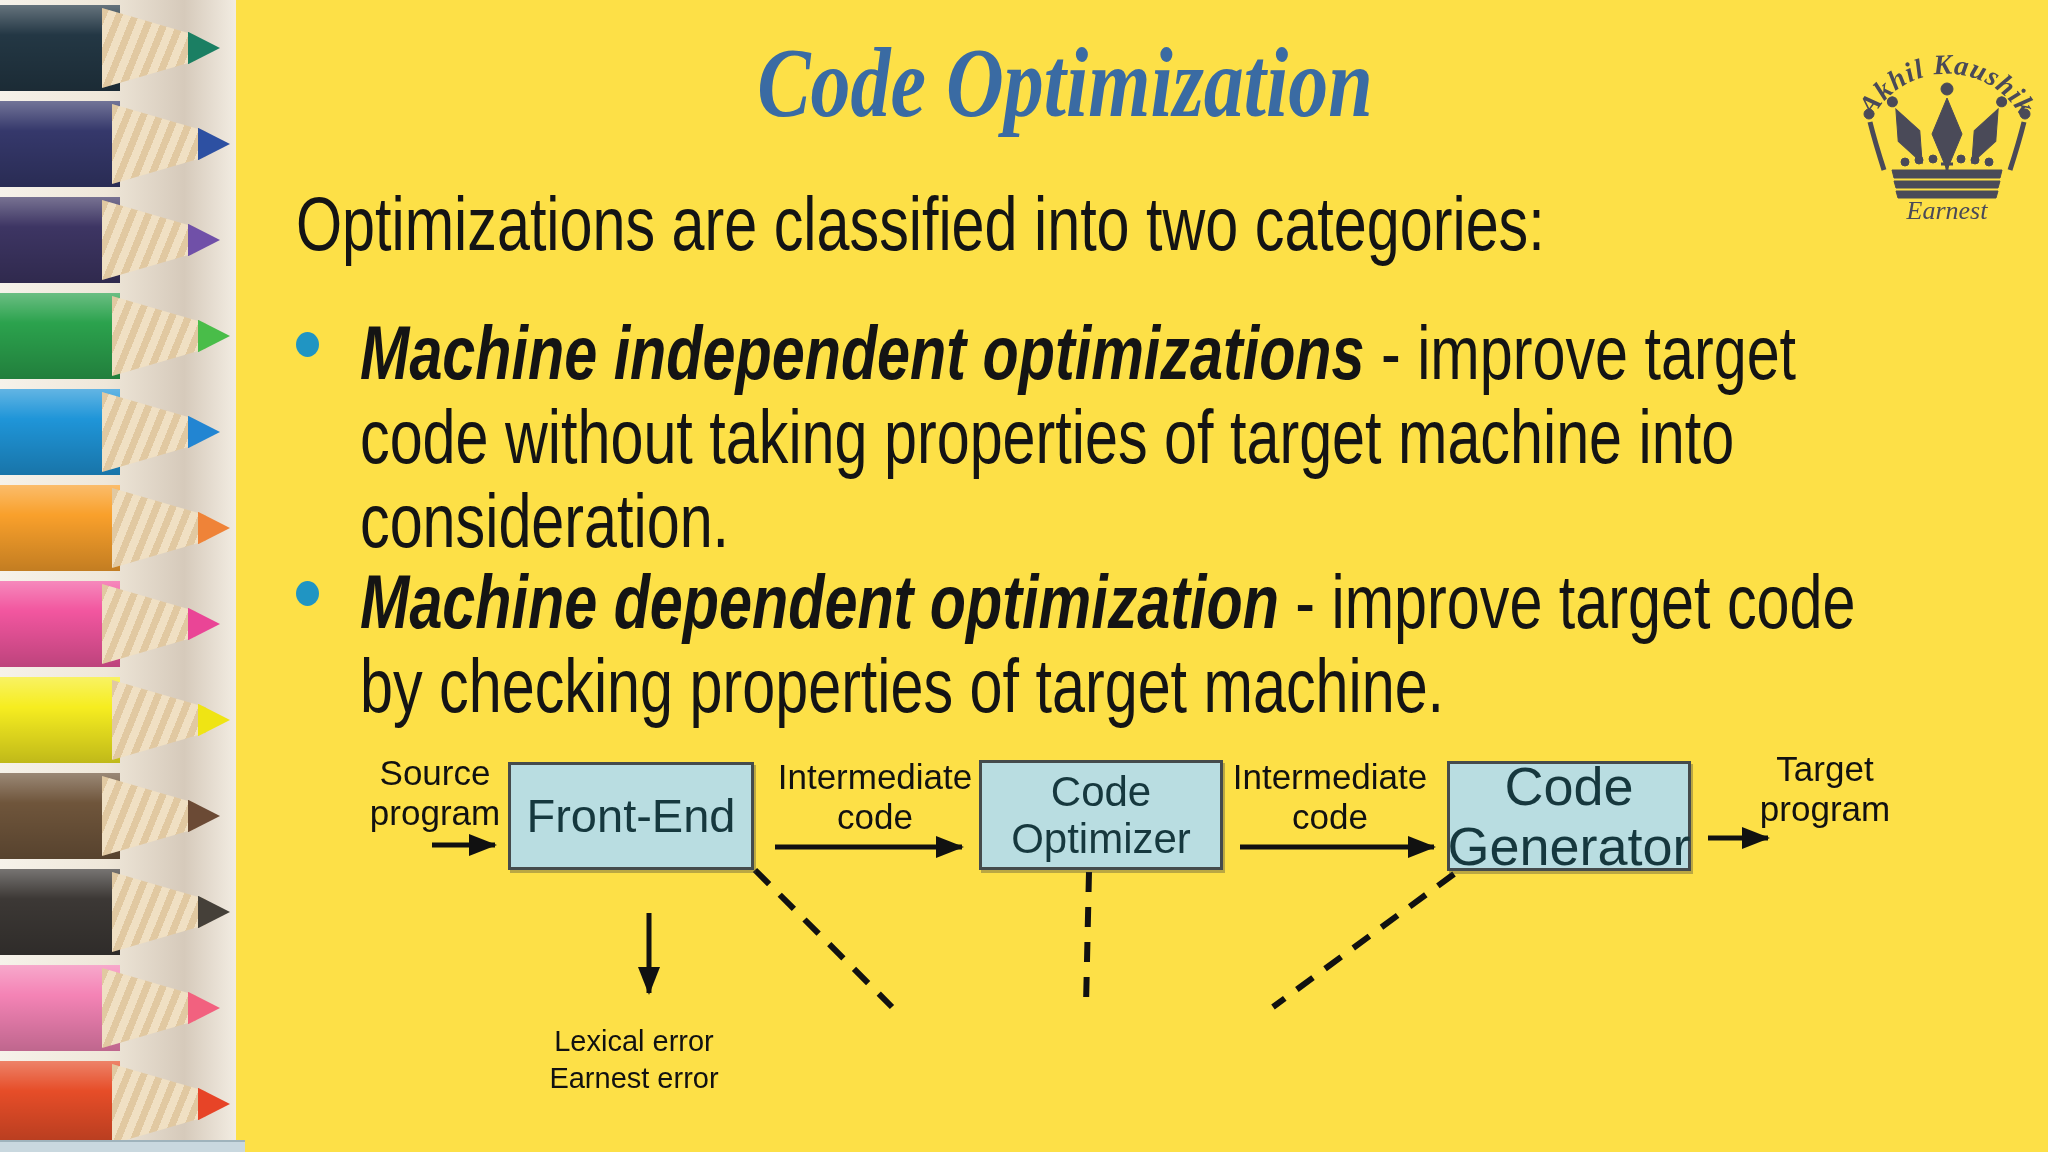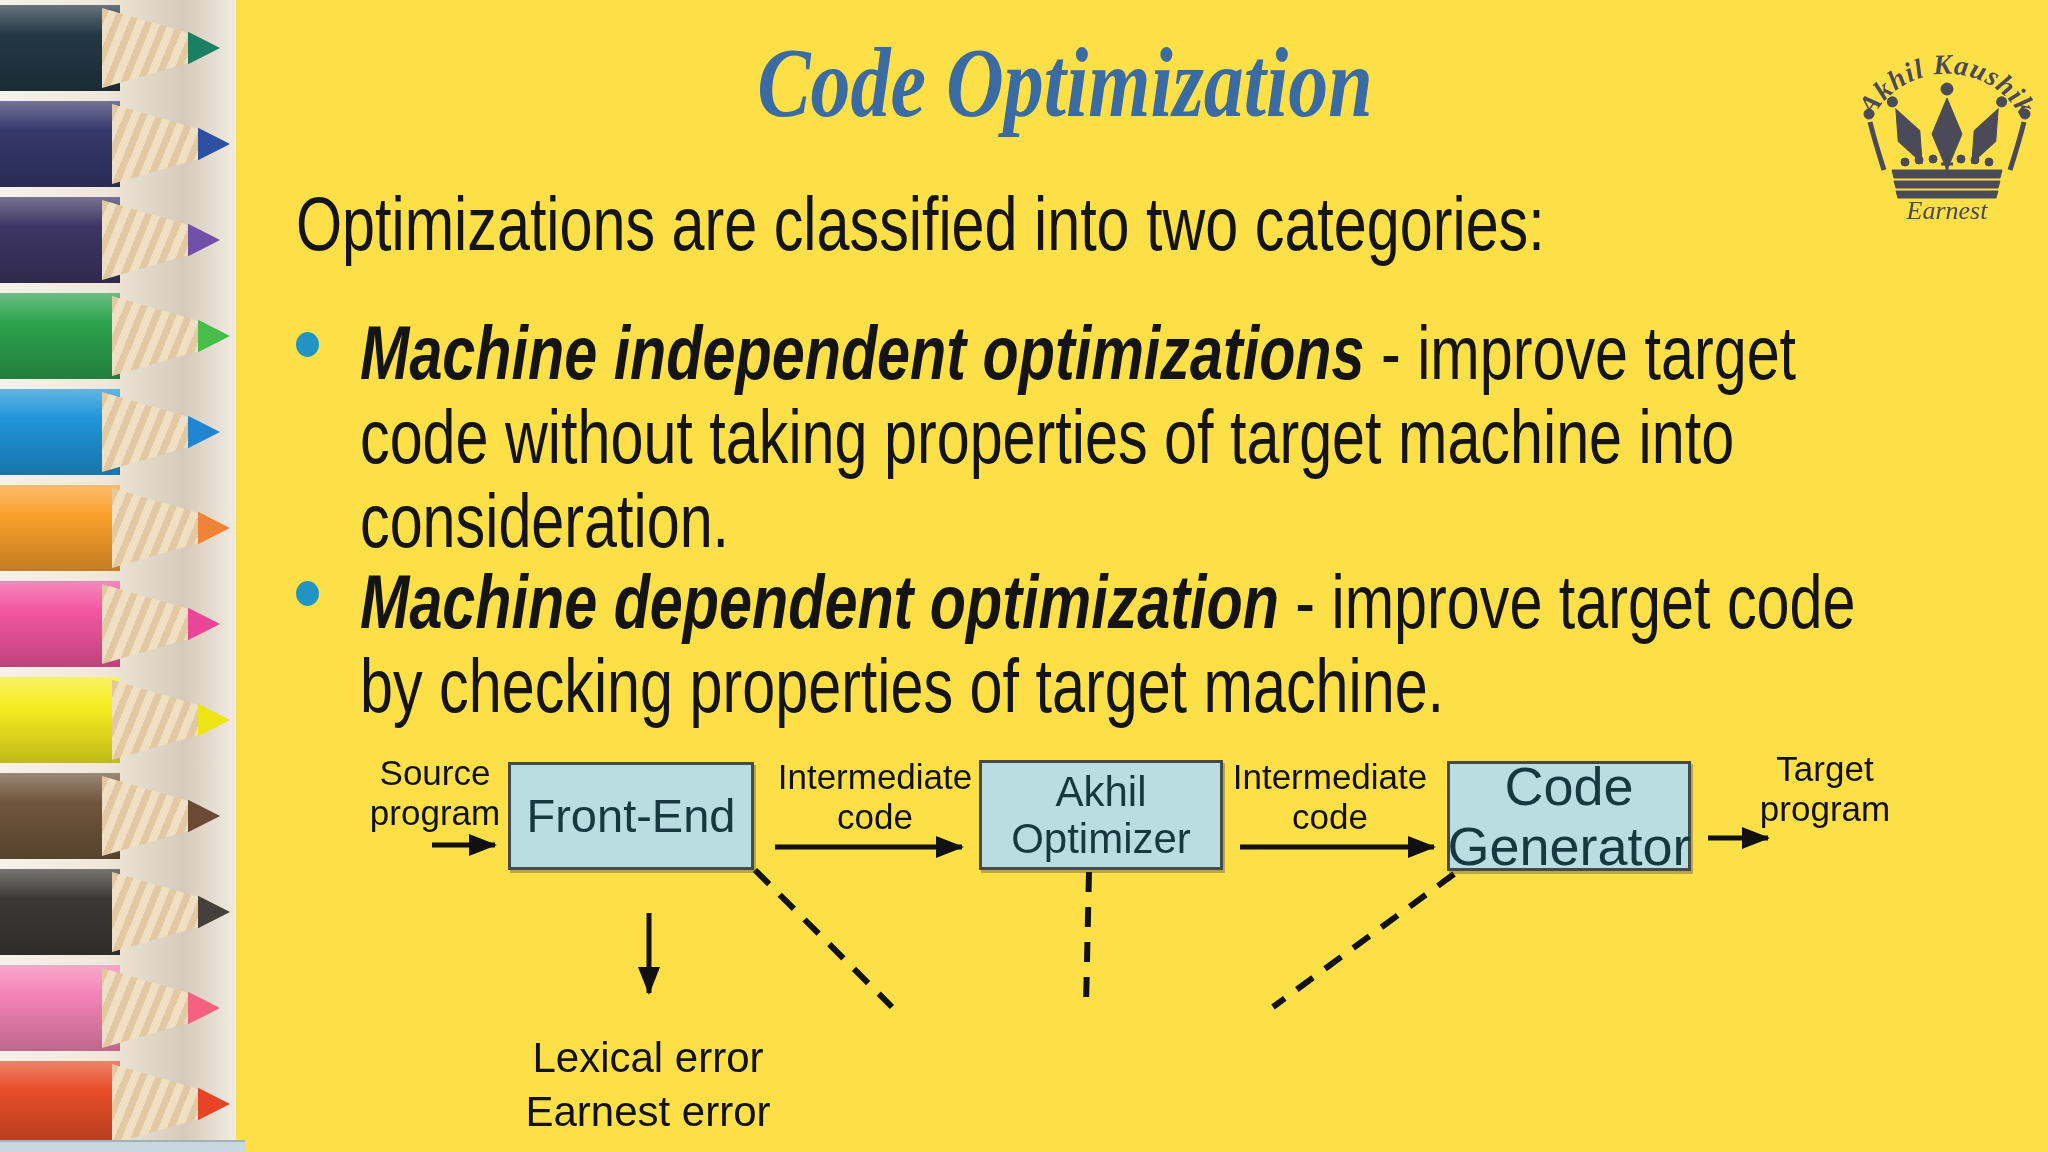--- a/index.html
+++ b/index.html
@@ -80,22 +80,22 @@
   }
   .box-frontend  { left:268px; top:27px;  width:240px; height:102px; font-size:47px;text-align:right; }
   .box-optimizer { left:739px; top:25px;  width:238px; height:104px; font-size:42px; }
   .box-generator { left:1207px;top:26px;  width:238px; height:104px; font-size:54px; }
   .box-symbol    { left:648px; top:271px; width:382px; height:120px; font-size:52px; }
   .dlabel { position:absolute; text-align:center; font-size:35px; line-height:1.14; }
   .lbl-source { left:95px;  top:18px; width:200px; }
   .lbl-int1   { left:520px; top:22px; width:230px; }
   .lbl-int2   { left:975px; top:22px; width:230px; }
   .lbl-target { left:1495px;top:14px; width:180px; }
-  .errors { position:absolute; left:268px; top:288px; width:280px; text-align:center;
-            font-size:42px; line-height:1.28;margin-top:8px; }
+  .errors { position:absolute; left:254px; top:288px; width:280px; text-align:center;
+            font-size:29px; line-height:1.28; }
 
   
   .logo { position:absolute; left:1852px; top:12px; }
 </style>
 </head>
 <body>
 
 <div class="stage">
 
   <div class="pencil-strip">
@@ -238,21 +238,21 @@
         <path d="M1214,139 L1033,272"></path>
       </g>
     </svg>
 
     <div class="dlabel lbl-source">Source program</div>
     <div class="dlabel lbl-int1">Intermediate code</div>
     <div class="dlabel lbl-int2">Intermediate code</div>
     <div class="dlabel lbl-target">Target program</div>
 
     <div class="dbox box-frontend">Front-End</div>
-    <div class="dbox box-optimizer">Akhil Optimizer</div>
+    <div class="dbox box-optimizer">Code Optimizer</div>
     <div class="dbox box-generator">Code Generator</div>
 
     <div class="errors">
       <div>Lexical error</div>
       <div>Earnest error</div>
     </div>
   </div>
 
 </div>
 

